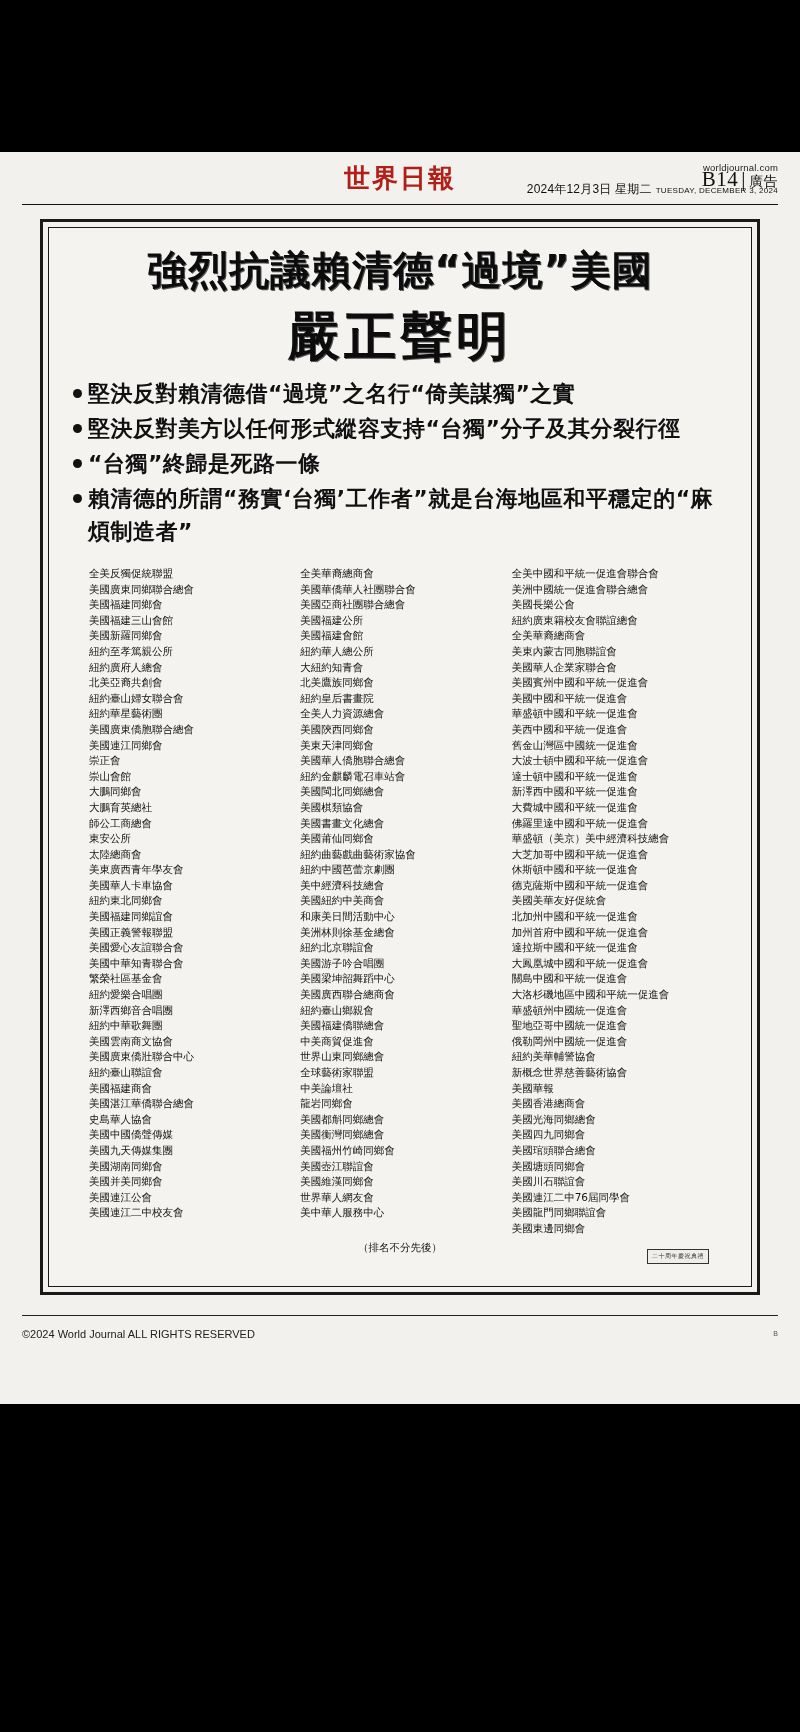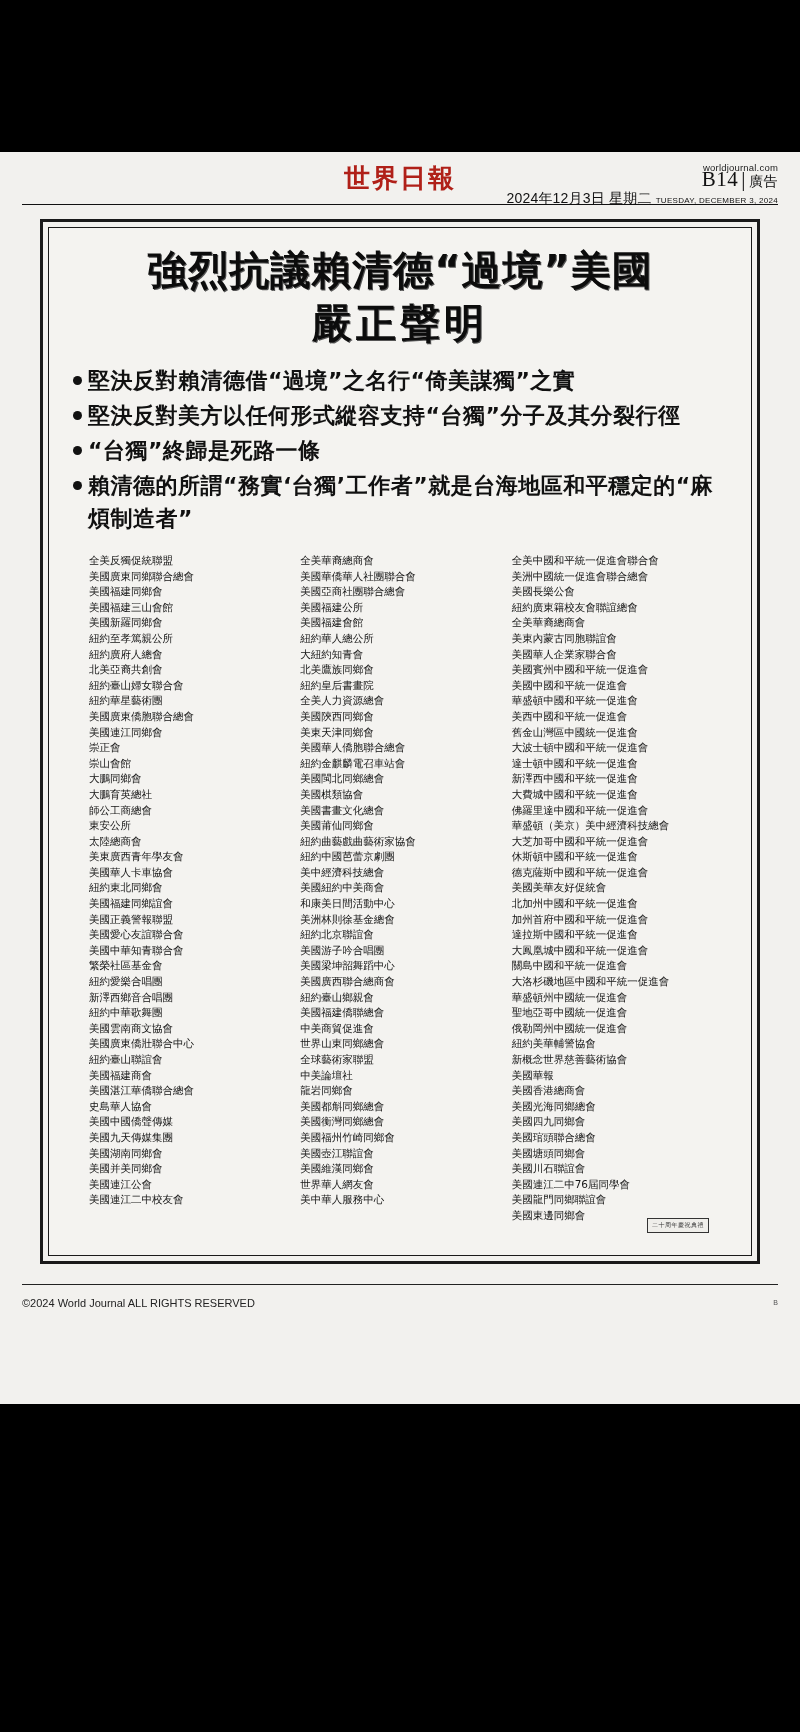--- a/index.html
+++ b/index.html
@@ -78,22 +78,22 @@
     top: 2px;
     text-align: right;
     color: #111;
   }
   .site-url {
     font-size: 9.5px;
     letter-spacing: .2px;
     color: #222;
   }
   .date-cn {
-    font-size: 14px;
-    margin-top: 17px;
+    font-size: 12px;
+    margin-top: 8px;
     letter-spacing: .2px;
   }
   .date-en {
     font-size: 8px;
     letter-spacing: .3px;
     margin-left: 4px;
   }
   .date-line {
     display: flex;
     justify-content: flex-end;
@@ -118,24 +118,24 @@
     font-family: "DejaVu Sans", sans-serif;
     font-weight: bold;
   }
   .headline-1 {
     font-size: 40px;
     line-height: 52px;
     letter-spacing: 1px;
     text-shadow: 1px 1px 0 #555;
   }
   .headline-2 {
-    font-size: 40px;
+    font-size: 52px;
     line-height: 54px;
     letter-spacing: 4px;
-    margin-top: 0;
+    margin-top: 13px;
     text-shadow: 1px 1px 0 #555;
   }
 
   .bullets {
     margin: 14px 4px 0 6px;
   }
   .bullet {
     display: flex;
     align-items: flex-start;
     font-size: 22px;
@@ -395,20 +395,21 @@
               <div>美國四九同鄉會</div>
               <div>美國琯頭聯合總會</div>
               <div>美國塘頭同鄉會</div>
               <div>美國川石聯誼會</div>
               <div>美國連江二中76屆同學會</div>
               <div>美國龍門同鄉聯誼會</div>
               <div>美國東邊同鄉會</div>
             </div>
         </div>
 
+        <div class="sig-footnote">（排名不分先後）</div>
 
         <div class="stamp-row">
           <div class="stamp">二十周年慶祝典禮</div>
         </div>
 
       </div>
     </div>
 
     <div class="footer">
       <div class="copyright">©2024 World Journal ALL RIGHTS RESERVED</div>

